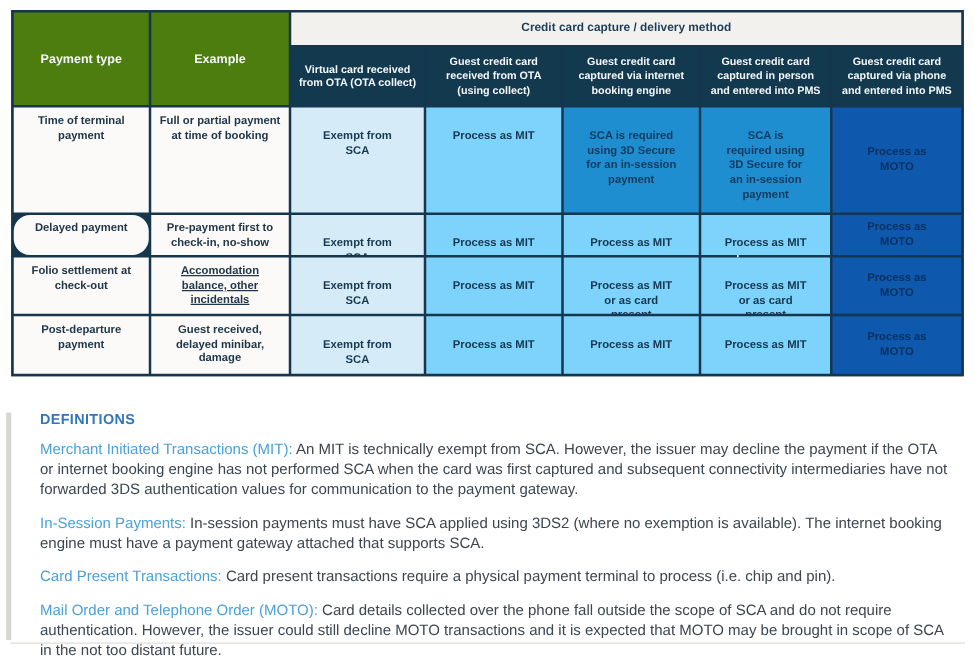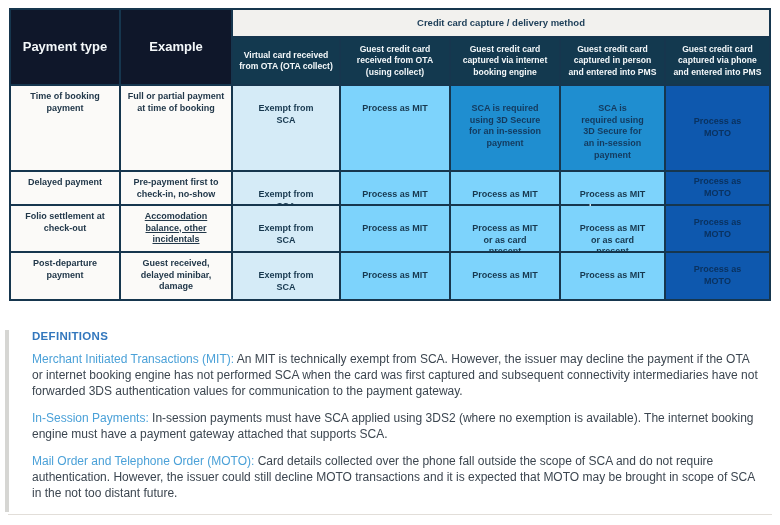--- a/index.html
+++ b/index.html
@@ -17,21 +17,21 @@
     gap:2px;
     background:#16364e;
     border:2px solid #16364e;
   }
   .cell{
     display:flex;flex-direction:column;align-items:center;justify-content:flex-start;
     text-align:center;font-size:9px;font-weight:600;line-height:1.3;
     padding:5px 6px;box-sizing:border-box;
   }
   .hdr{
-    background:#0f172a;color:#f4f8fa;justify-content:center;font-size:13px;
+    background:#4d7c0f;color:#f4f8fa;justify-content:center;font-size:10px;
   }
   .subhdr{
     background:#13394f;color:#f4f8fa;justify-content:center;font-size:8.6px;
   }
   .graybar{
     background:#f2f1ee;color:#1c3d57;justify-content:center;font-size:9.5px;
   }
   .c-white{background:#fbfaf8;color:#22384a;}
   .c-light{background:#d5ebf7;color:#17384f;}
   .c-mit{background:#7dd3fc;color:#17384f;}
@@ -68,39 +68,39 @@
 <div class="tablewrap">
   <div class="cell hdr" style="grid-column:1;grid-row:1/3">Payment type</div>
   <div class="cell hdr" style="grid-column:2;grid-row:1/3">Example</div>
   <div class="cell graybar" style="grid-column:3/8;grid-row:1">Credit card capture / delivery method</div>
 
 <div class="cell subhdr" style="grid-area: 2 / 3;">Virtual card received from OTA (OTA collect)</div>
     <div class="cell subhdr" style="grid-area: 2 / 4;">Guest credit card received from OTA (using collect)</div>
     <div class="cell subhdr" style="grid-area: 2 / 5;">Guest credit card captured via internet booking engine</div>
     <div class="cell subhdr" style="grid-area: 2 / 6;">Guest credit card captured in person and entered into PMS</div>
     <div class="cell subhdr" style="grid-area: 2 / 7;">Guest credit card captured via phone and entered into PMS</div>
-    <div class="cell c-white" style="grid-area: 3 / 1;">Time of booking payment</div>
+    <div class="cell c-white" style="grid-area: 3 / 1;">Time of terminal payment</div>
     <div class="cell c-white" style="grid-area: 3 / 2;">Full or partial payment at time of booking</div>
     <div class="cell c-light" style="grid-area: 3 / 3;">
       <p>Exempt from SCA</p>
     </div>
     <div class="cell c-mit" style="grid-area: 3 / 4;">
       <p>Process as MIT</p>
     </div>
     <div class="cell c-medium" style="grid-area: 3 / 5;">
       <p>SCA is required using 3D Secure for an in-session payment</p>
     </div>
     <div class="cell c-medium" style="grid-area: 3 / 6;">
       <p>SCA is required using 3D Secure for an in-session payment</p>
       <p class="alt">Alternatively, process as card present</p>
     </div>
     <div class="cell c-dark" style="grid-area: 3 / 7;">
       <p>Process as MOTO</p>
     </div>
-    <div class="cell c-white" style="grid-area: 4 / 1;">Delayed payment</div>
+    <div class="cell c-white" style="grid-area: 4 / 1; border-radius: 13px;">Delayed payment</div>
     <div class="cell c-white" style="grid-area: 4 / 2;">Pre-payment first to check-in, no-show</div>
     <div class="cell c-light" style="grid-area: 4 / 3;">
       <p>Exempt from SCA</p>
     </div>
     <div class="cell c-mit" style="grid-area: 4 / 4;">
       <p>Process as MIT</p>
     </div>
     <div class="cell c-mit" style="grid-area: 4 / 5;">
       <p>Process as MIT</p>
     </div>
@@ -146,18 +146,19 @@
     </div>
   </div>
 
 <div class="defs">
   <div class="defs-rule"></div>
   <div class="defs-content">
     <div class="defs-heading">DEFINITIONS</div>
     <div id="defs-list">
         <p class="def-item"><span class="term">Merchant Initiated Transactions (MIT):</span> <span>An MIT is technically exempt from SCA. However, the issuer may decline the payment if the OTA or internet booking engine has not performed SCA when the card was first captured and subsequent connectivity intermediaries have not forwarded 3DS authentication values for communication to the payment gateway.</span></p>
         <p class="def-item"><span class="term">In-Session Payments:</span> <span>In-session payments must have SCA applied using 3DS2 (where no exemption is available). The internet booking engine must have a payment gateway attached that supports SCA.</span></p>
+        <p class="def-item"><span class="term">Card Present Transactions:</span> <span>Card present transactions require a physical payment terminal to process (i.e. chip and pin).</span></p>
         <p class="def-item"><span class="term">Mail Order and Telephone Order (MOTO):</span> <span>Card details collected over the phone fall outside the scope of SCA and do not require authentication. However, the issuer could still decline MOTO transactions and it is expected that MOTO may be brought in scope of SCA in the not too distant future.</span></p>
       </div>
   </div>
 </div>
 
 <div class="bottom-rule"></div>
 
 </body></html>

